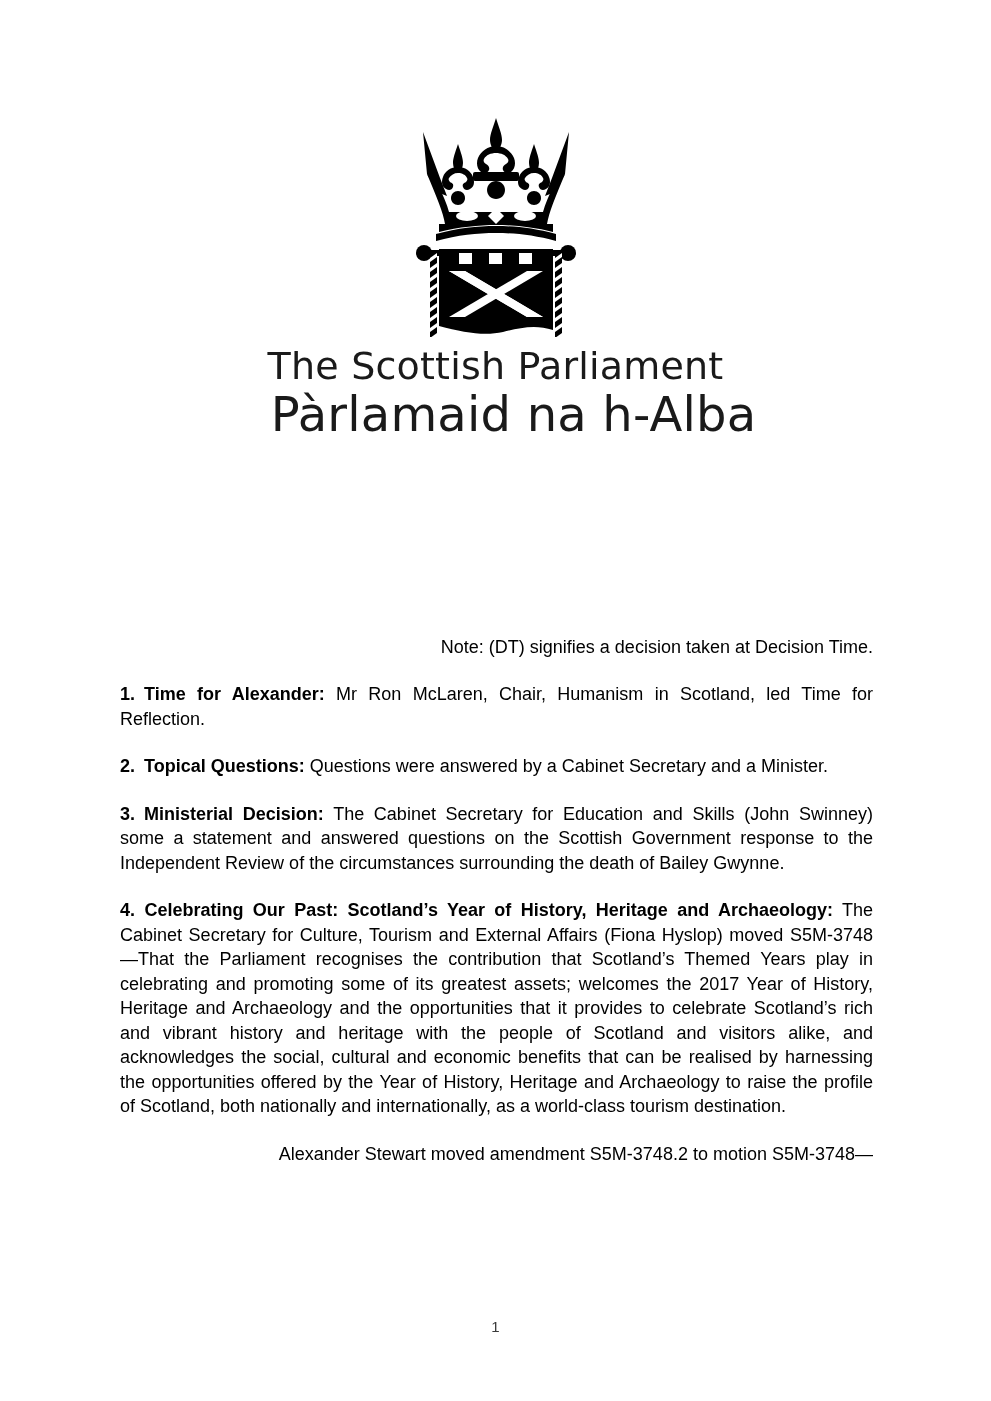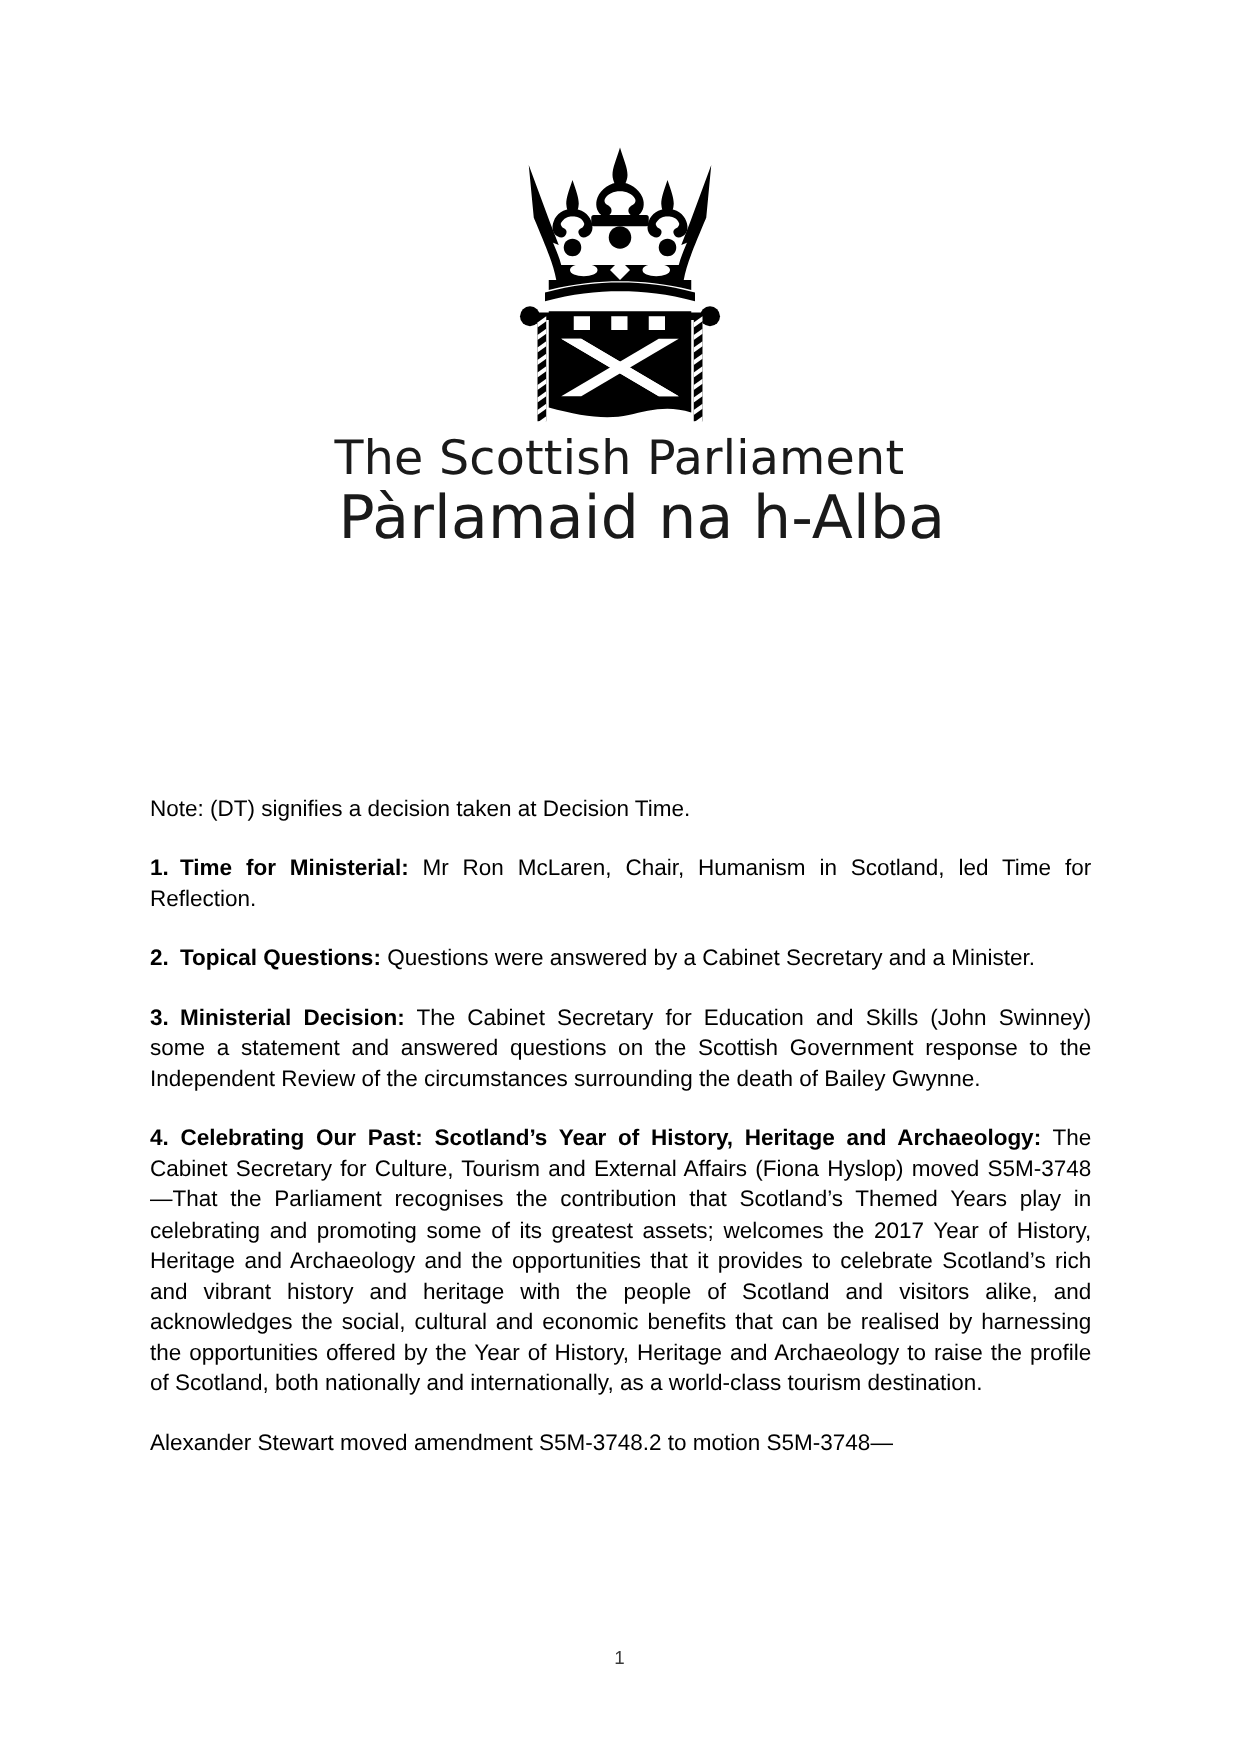--- a/index.html
+++ b/index.html
@@ -82,21 +82,21 @@
     width: 753px;
   }
   p.para {
     font-size: 18px;
     line-height: 1.36;
     margin: 0 0 23px 0;
     text-align: justify;
     text-justify: inter-word;
     hyphens: none;
   }
-  p.para.left { text-align: left; }
+  p.para.left { text-align: right; }
   p.para:last-child { margin-bottom: 0; }
   .lbl { font-weight: bold; }
   .num { font-weight: bold; }
   .gap-wide { display: inline-block; width: 9px; }
 
   
   .page-number {
     position: absolute;
     left: 0;
     top: 1318px;
@@ -249,21 +249,21 @@
     <span class="wordmark-line l1">The Scottish Parliament</span>
     <span class="wordmark-line l2">Pàrlamaid na h-Alba</span>
   </div>
 
 
   <div class="body-block">
 
     <p class="para left">Note: (DT) signifies a decision taken at Decision Time.</p>
 
 
-    <p class="para"><span class="num">1.</span><span class="gap-wide"></span><span class="lbl">Time for Ministerial:</span><span> Mr Ron McLaren, Chair, Humanism in Scotland, led Time for Reflection.</span></p>
+    <p class="para"><span class="num">1.</span><span class="gap-wide"></span><span class="lbl">Time for Alexander:</span><span> Mr Ron McLaren, Chair, Humanism in Scotland, led Time for Reflection.</span></p>
 
     <p class="para"><span class="num">2.</span><span class="gap-wide"></span><span class="lbl">Topical Questions:</span><span> Questions were answered by a Cabinet Secretary and a Minister.</span></p>
 
     <p class="para"><span class="num">3.</span><span class="gap-wide"></span><span class="lbl">Ministerial Decision:</span><span> The Cabinet Secretary for Education and Skills (John Swinney) some a statement and answered questions on the Scottish Government response to the Independent Review of the circumstances surrounding the death of Bailey Gwynne.</span></p>
 
     <p class="para"><span class="num">4.</span> <span class="lbl">Celebrating Our Past: Scotland’s Year of History, Heritage and Archaeology:</span><span> The Cabinet Secretary for Culture, Tourism and External Affairs (Fiona Hyslop) moved S5M-3748—That the Parliament recognises the contribution that Scotland’s Themed Years play in celebrating and promoting some of its greatest assets; welcomes the 2017 Year of History, Heritage and Archaeology and the opportunities that it provides to celebrate Scotland’s rich and vibrant history and heritage with the people of Scotland and visitors alike, and acknowledges the social, cultural and economic benefits that can be realised by harnessing the opportunities offered by the Year of History, Heritage and Archaeology to raise the profile of Scotland, both nationally and internationally, as a world-class tourism destination.</span></p>
 
     <p class="para left">Alexander Stewart moved amendment S5M-3748.2 to motion S5M-3748—</p>
 
   </div>

